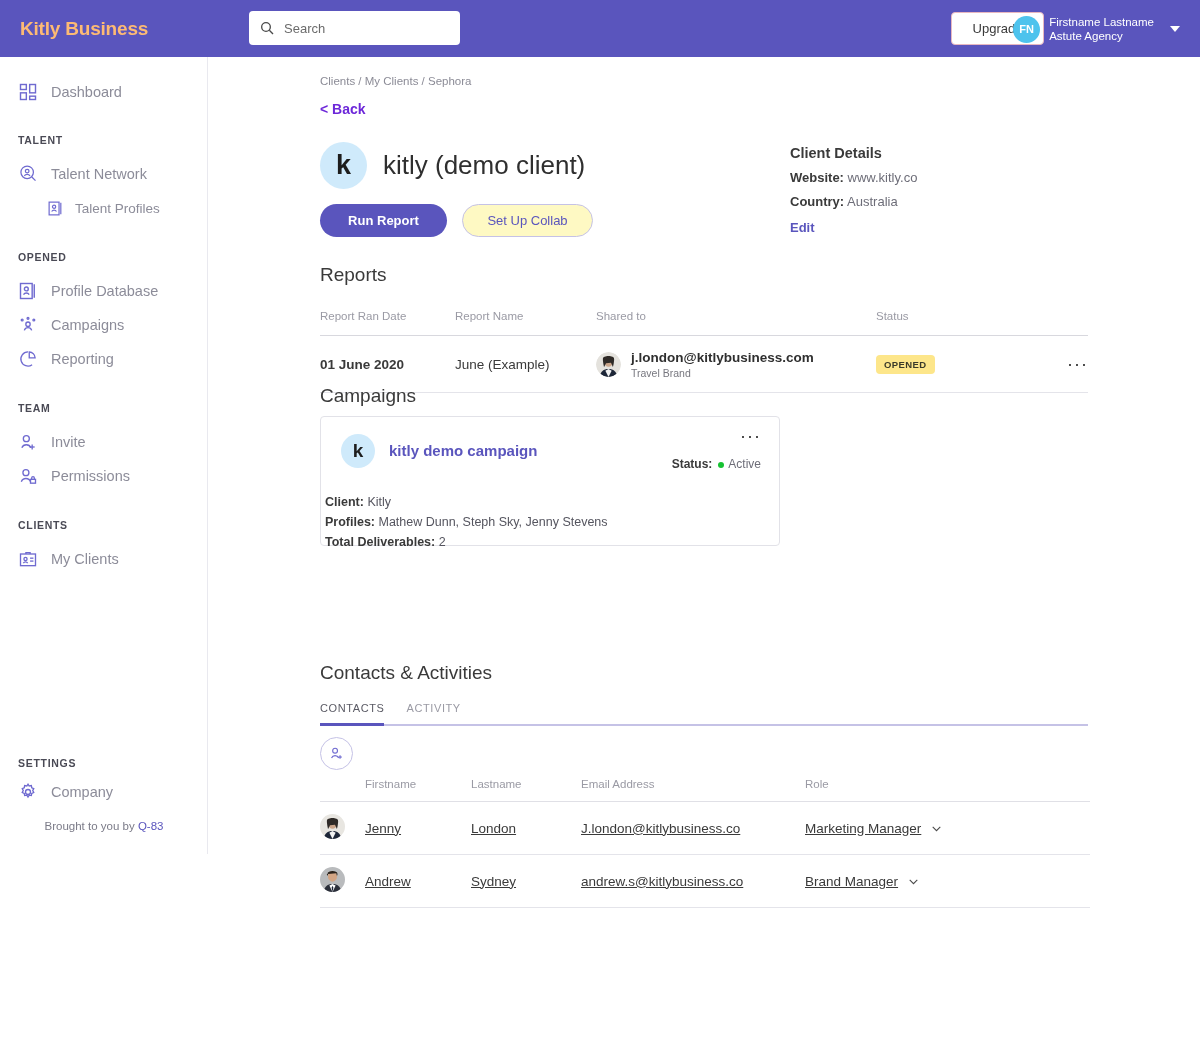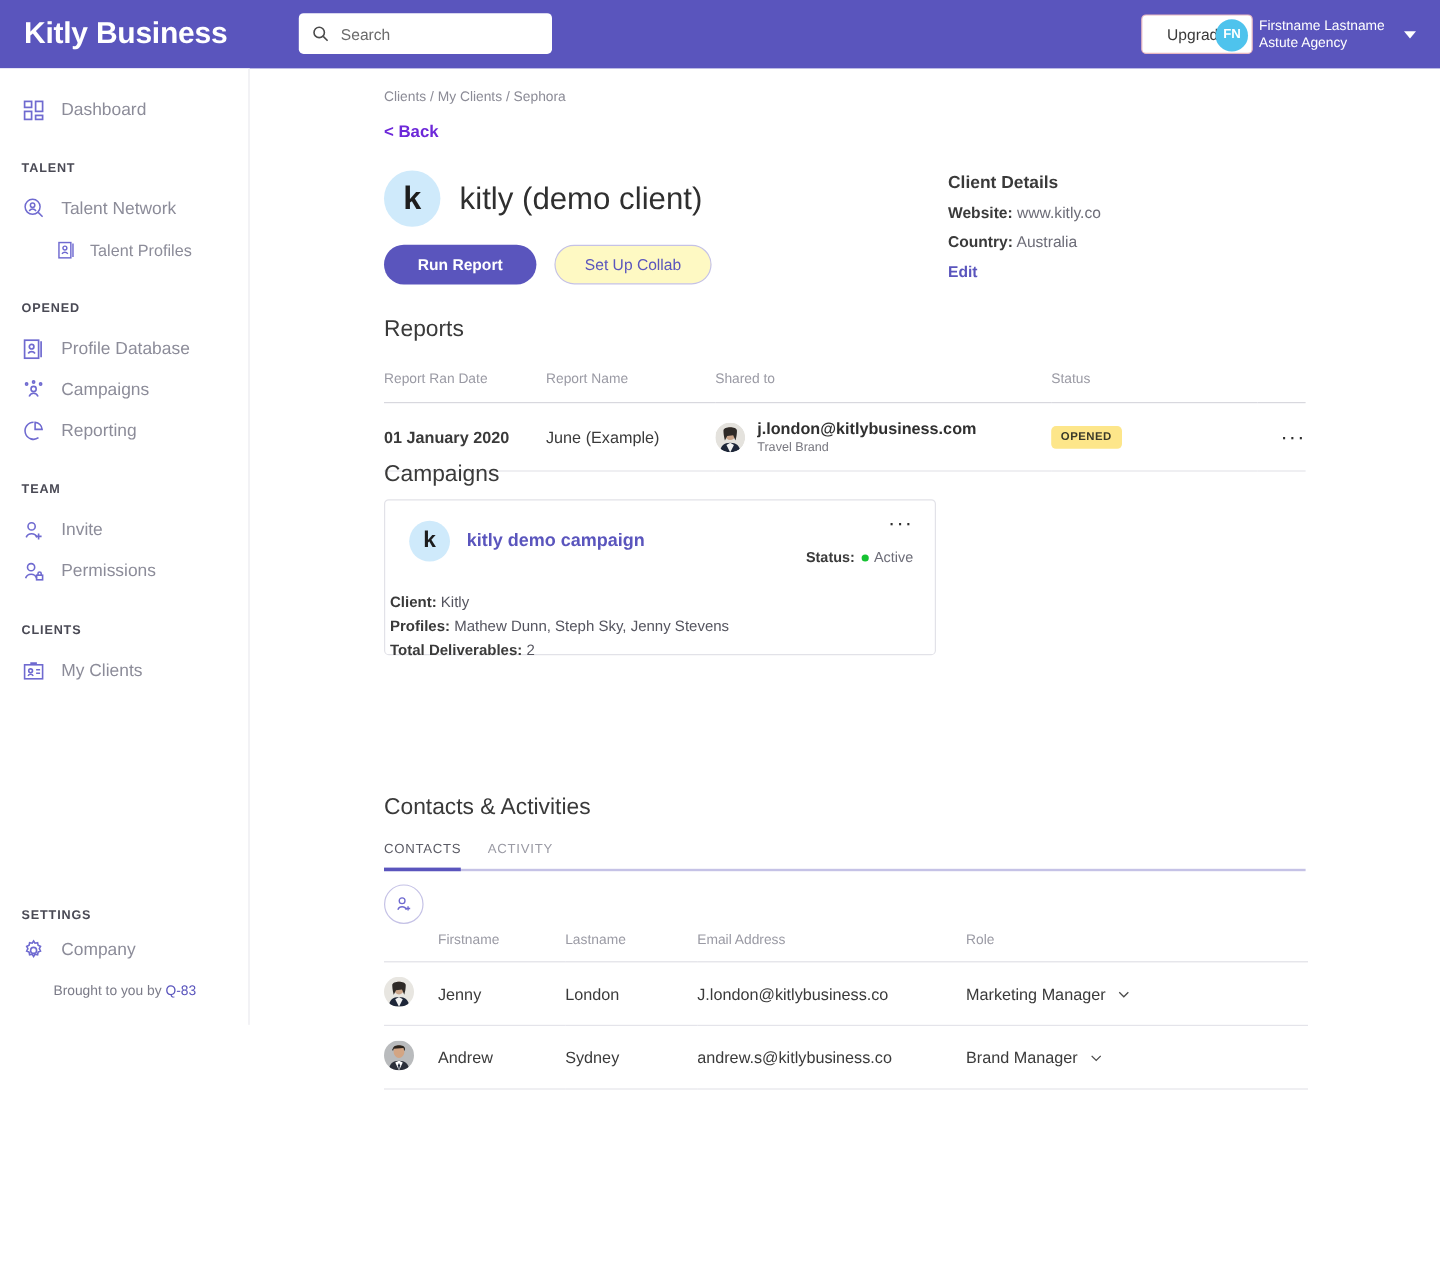--- a/index.html
+++ b/index.html
@@ -12,21 +12,21 @@
   }
   .app { position: relative; width: 1200px; height: 1054px; }
 
   
   .topbar {
     position: absolute; top: 0; left: 0; width: 1200px; height: 57px;
     background: #5a55bd; display: flex; align-items: center;
   }
   .brand {
     margin-left: 20px; width: 200px;
-    color: #ffffff; font-size: 25px; font-weight: bold; letter-spacing: -0.2px;
+    color: #fdba74; font-size: 19px; font-weight: bold; letter-spacing: -0.2px;
   }
   .search-box {
     position: absolute; left: 249px; top: 11px; width: 211px; height: 34px;
     background: #ffffff; border-radius: 4px;
     display: flex; align-items: center; padding: 0 10px;
   }
   .search-icon { width: 16px; height: 16px; flex: 0 0 16px; margin-right: 9px; }
   .search-input {
     border: 0; outline: 0; font-size: 13px; color: #555;
     font-family: "Liberation Sans", sans-serif; width: 150px; background: transparent;
@@ -190,21 +190,21 @@
     width: 33px; height: 33px; border-radius: 50%;
     border: 1px solid #c5c2e6; background: #ffffff;
     display: flex; align-items: center; justify-content: center; cursor: pointer;
   }
   .contacts-wrap { position: absolute; left: 320px; top: 778px; width: 770px; }
   .ctbl { width: 100%; border-collapse: collapse; }
   .ctbl th {
     text-align: left; font-size: 11.5px; font-weight: normal; color: #9a9aa4;
     padding: 0 0 11px 0; border-bottom: 1px solid #e0e0e6;
   }
-  .ctbl td { padding: 12px 0; border-bottom: 1px solid #e4e4ea; font-size: 13.5px; color: #3a3a3a; }
+  .ctbl td { padding: 12px 0; border-bottom: 1px solid #e4e4ea; font-size: 13.5px; color: #3a3a3a; text-decoration: underline; }
   .role-cell { display: flex; align-items: center; gap: 9px; cursor: pointer; }
 </style>
 </head>
 <body>
 
 <div class="app">
 
   <div class="topbar">
     <div class="brand">Kitly Business</div>
 
@@ -401,21 +401,21 @@
           <tr>
             <th style="width:135px">Report Ran Date</th>
             <th style="width:141px">Report Name</th>
             <th style="width:280px">Shared to</th>
             <th>Status</th>
             <th style="width:40px"></th>
           </tr>
         </thead>
         <tbody>
           <tr>
-            <td style="font-weight:bold">01 January 2020</td>
+            <td style="font-weight:bold">01 June 2020</td>
             <td>June (Example)</td>
             <td>
               <div class="shared-cell">
                 <span class="ava-photo">
                   <svg viewBox="0 0 40 40" width="25" height="25">
                     <defs>
                         <clipPath id="c1">
                           <circle cx="20" cy="20" r="20"></circle>
                         </clipPath>
                       </defs>

